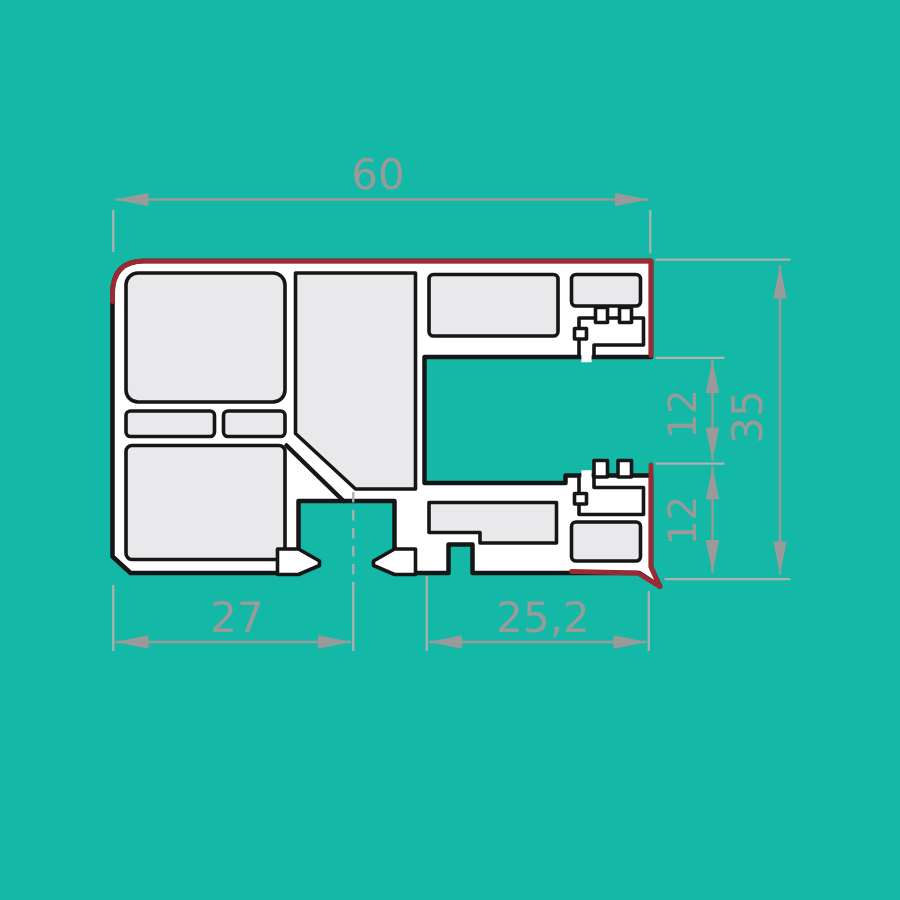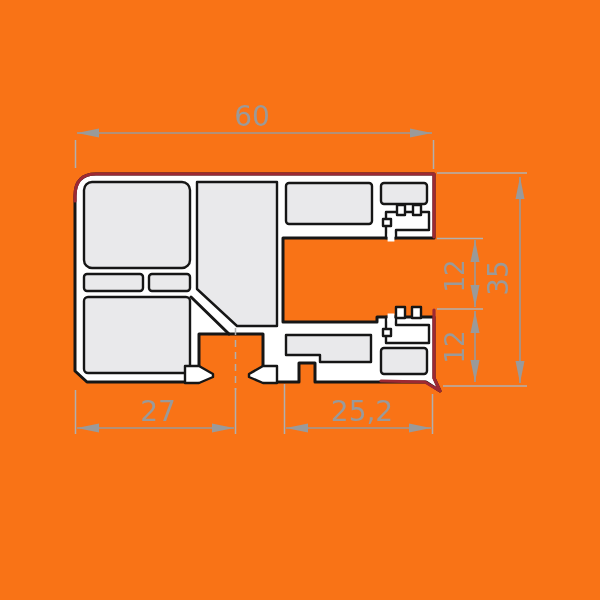--- a/index.html
+++ b/index.html
@@ -1,17 +1,17 @@
 <!DOCTYPE html>
 <html style="--highlight: #9d2933; --outline: #161616; --chamber_fill: #e9e9eb; --dimension: #9a9a9a; --extension: #b0b0b0;"><head>
 <meta charset="utf-8">
 <style>
   html,body{margin:0;padding:0;background:#ffffff;}
   .stage{
-    position:relative;width:600px;height:600px;background:#f97316;overflow:hidden;
+    position:relative;width:600px;height:600px;background:#14b8a6;overflow:hidden;
     font-family:"DejaVu Sans", sans-serif;
   }
   svg{display:block;}
   .outline{fill:#ffffff;stroke:var(--outline,#161616);stroke-width:3;stroke-linejoin:round;}
   .chamber{fill:var(--chamber_fill,#e9e9eb);stroke:var(--outline,#161616);stroke-width:2.4;stroke-linejoin:round;}
   .wall{fill:#ffffff;stroke:var(--outline,#161616);stroke-width:2.4;stroke-linejoin:round;}
   .eraser{fill:#ffffff;stroke:none;}
   .wall-line{fill:none;stroke:var(--outline,#161616);stroke-width:3;stroke-linecap:round;}
   .highlight{fill:none;stroke:var(--highlight,#9d2933);stroke-width:3.2;stroke-linejoin:round;stroke-linecap:round;}
   .dim-line{stroke:var(--dimension,#9a9a9a);stroke-width:1.6;fill:none;}

